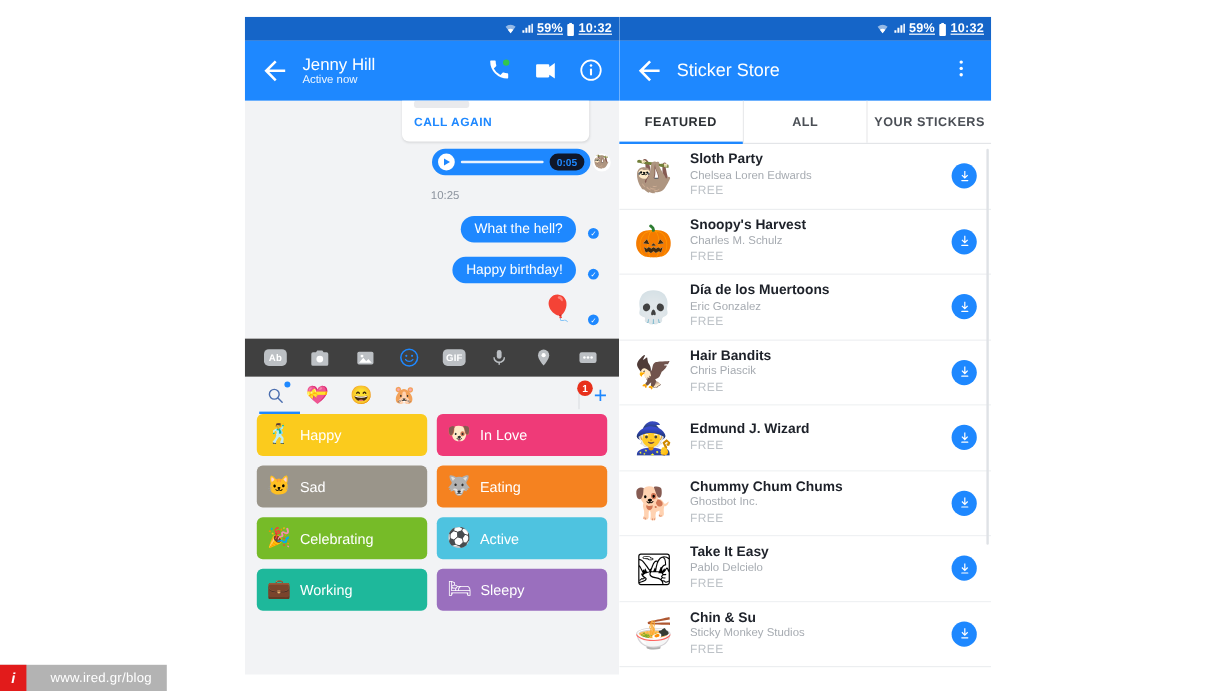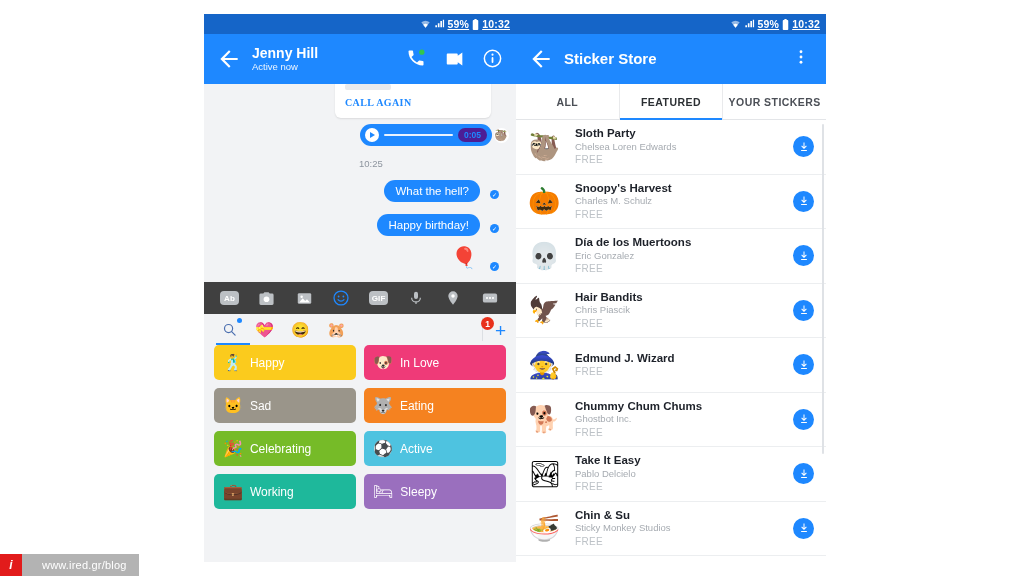--- a/index.html
+++ b/index.html
@@ -25,53 +25,53 @@
   }
   .statusbar .sb-ic{display:inline-flex;align-items:center;}
   .sb-txt{font-size:10.5px;font-weight:600;text-decoration:underline;}
 
   .appbar{
     background:#1e88ff;color:#fff;display:flex;align-items:center;
     padding:0 12px;height:50px;
   }
   .appbar .back{width:26px;height:26px;flex:0 0 auto;cursor:pointer;}
   .titlewrap{margin-left:10px;flex:1 1 auto;min-width:0;}
-  .title-main{font-size:14px;font-weight:700;line-height:1.15;white-space:nowrap;}
+  .title-main{font-size:14px;font-weight:400;line-height:1.15;white-space:nowrap;}
   .title-sub{font-size:9.5px;opacity:.92;line-height:1.3;}
   .appbar-actions{display:flex;align-items:center;gap:16px;}
   .appbar-actions .act{width:22px;height:22px;cursor:pointer;display:block;}
 
   
   .convo{
     position:relative;background:#f2f3f5;height:198px;overflow:hidden;
   }
   .callcard{
     position:absolute;left:131px;top:-8px;width:156px;background:#fff;
     border-radius:6px;box-shadow:0 1px 2px rgba(0,0,0,.10);
-    padding:8px 10px 10px 10px;box-sizing:border-box;font-family:Liberation Serif, serif;
+    padding:8px 10px 10px 10px;box-sizing:border-box;
   }
   .callcard .cc-ghost{height:6px;width:46px;background:#e9eaed;border-radius:2px;margin-bottom:7px;}
   .call-again{color:#1e88ff;font-size:10px;font-weight:700;letter-spacing:.4px;cursor:pointer;}
 
   .audio-bubble{
     position:absolute;left:156px;top:40px;width:132px;height:22px;
     background:#1e88ff;border-radius:14px;display:flex;align-items:center;
     padding:0 5px;box-sizing:border-box;gap:5px;
   }
   .audio-bubble .play{
     width:14px;height:14px;border-radius:50%;background:#fff;flex:0 0 auto;
     display:flex;align-items:center;justify-content:center;
   }
   .audio-bubble .play:after{
     content:"";border-left:5px solid #1e88ff;border-top:3.2px solid transparent;
     border-bottom:3.2px solid transparent;margin-left:1.5px;
   }
   .audio-bubble .track{flex:1 1 auto;height:2px;background:rgba(255,255,255,.9);border-radius:2px;}
   .audio-bubble .dur{
-    background:#4c1d95;color:#1e88ff;font-size:8.5px;font-weight:700;
+    background:#0f172a;color:#1e88ff;font-size:8.5px;font-weight:700;
     border-radius:9px;padding:2px 6px;flex:0 0 auto;
   }
   .mini-avatar{
     position:absolute;left:290px;top:44px;width:15px;height:15px;border-radius:50%;
     background:#fff;display:flex;align-items:center;justify-content:center;font-size:11px;line-height:1;
     overflow:hidden;
   }
   .ts{
     position:absolute;left:155px;top:74px;color:#8d949e;font-size:9.5px;
   }
@@ -403,22 +403,22 @@
           <svg width="18" height="18" viewBox="0 0 24 24">
               <circle cx="12" cy="5" r="1.9" fill="#fff"></circle>
               <circle cx="12" cy="12" r="1.9" fill="#fff"></circle>
               <circle cx="12" cy="19" r="1.9" fill="#fff"></circle>
             </svg>
         </span>
       </div>
     </div>
 
     <div class="tabs">
+      <div class="tab active">FEATURED</div>
       <div class="tab">ALL</div>
-      <div class="tab active">FEATURED</div>
       <div class="tab">YOUR STICKERS</div>
     </div>
 
     <div class="storelist">
 
       <div class="srow">
         <span class="thumb">🦥</span>
         <span class="meta">
           <span class="nm" style="display:block">Sloth Party</span>
           <span class="au" style="display:block">Chelsea Loren Edwards</span>

